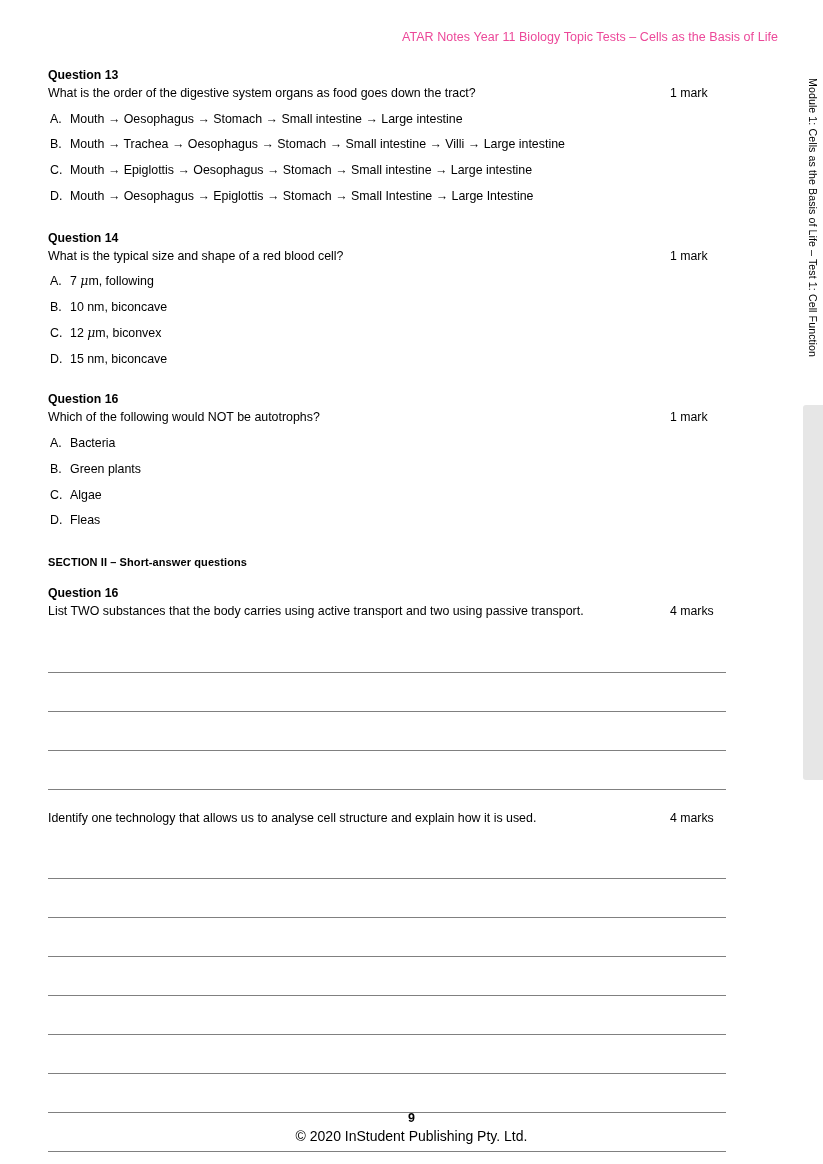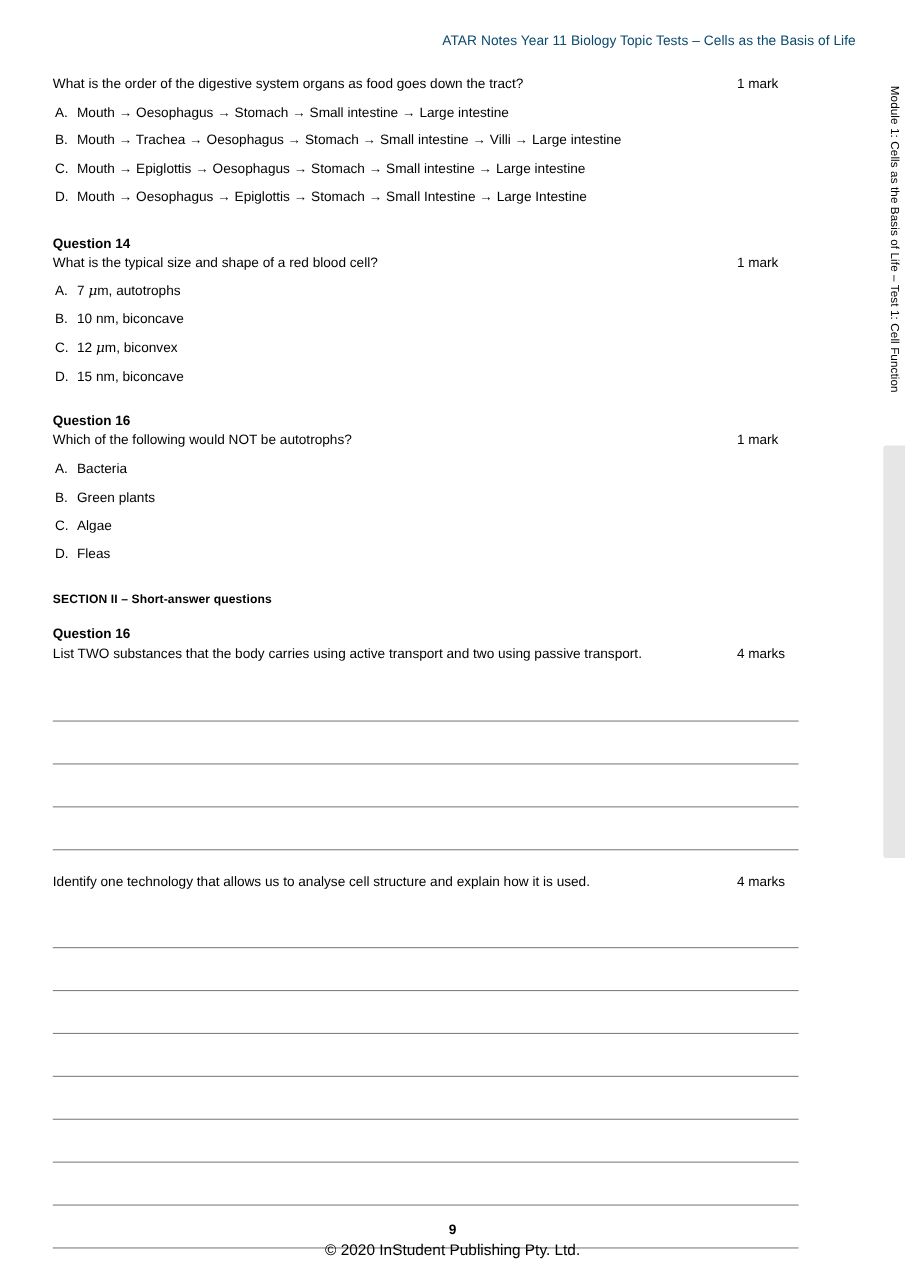--- a/index.html
+++ b/index.html
@@ -19,21 +19,21 @@
     background: #ffffff;
     overflow: hidden;
   }
   .header {
     position: absolute;
     top: 30px;
     left: 48px;
     right: 45px;
     text-align: right;
     font-size: 12.5px;
-    color: #0c4a6e;
+    color: #ec4899;
     letter-spacing: 0.05px;
   }
   .content {
     position: absolute;
     top: 68px;
     left: 48px;
     width: 678px;
   }
   .qblock {
     margin-bottom: 0;
@@ -146,20 +146,21 @@
 
 <div class="page">
 
   <div class="header">
     <span>ATAR Notes Year 11 Biology Topic Tests – Cells as the Basis of Life</span>
   </div>
 
   <div class="content">
 
     <div class="qblock">
+      <div class="qhead">Question 13</div>
       <div class="qrow">
         <div class="qtext">What is the order of the digestive system organs as food goes down the tract?</div>
         <div class="marks">1 mark</div>
       </div>
       <ul class="options">
         <li class="option">
           <span class="lbl">A.</span>
           <span class="otxt">Mouth → Oesophagus → Stomach → Small intestine → Large intestine</span>
         </li>
         <li class="option">
@@ -181,21 +182,21 @@
 
     <div class="qblock">
       <div class="qhead">Question 14</div>
       <div class="qrow">
         <div class="qtext">What is the typical size and shape of a red blood cell?</div>
         <div class="marks">1 mark</div>
       </div>
       <ul class="options">
         <li class="option">
           <span class="lbl">A.</span>
-          <span class="otxt"><span>7 </span><span class="mu">μ</span><span>m, autotrophs</span></span>
+          <span class="otxt"><span>7 </span><span class="mu">μ</span><span>m, following</span></span>
         </li>
         <li class="option">
           <span class="lbl">B.</span>
           <span class="otxt">10 nm, biconcave</span>
         </li>
         <li class="option">
           <span class="lbl">C.</span>
           <span class="otxt"><span>12 </span><span class="mu">μ</span><span>m, biconvex</span></span>
         </li>
         <li class="option">

